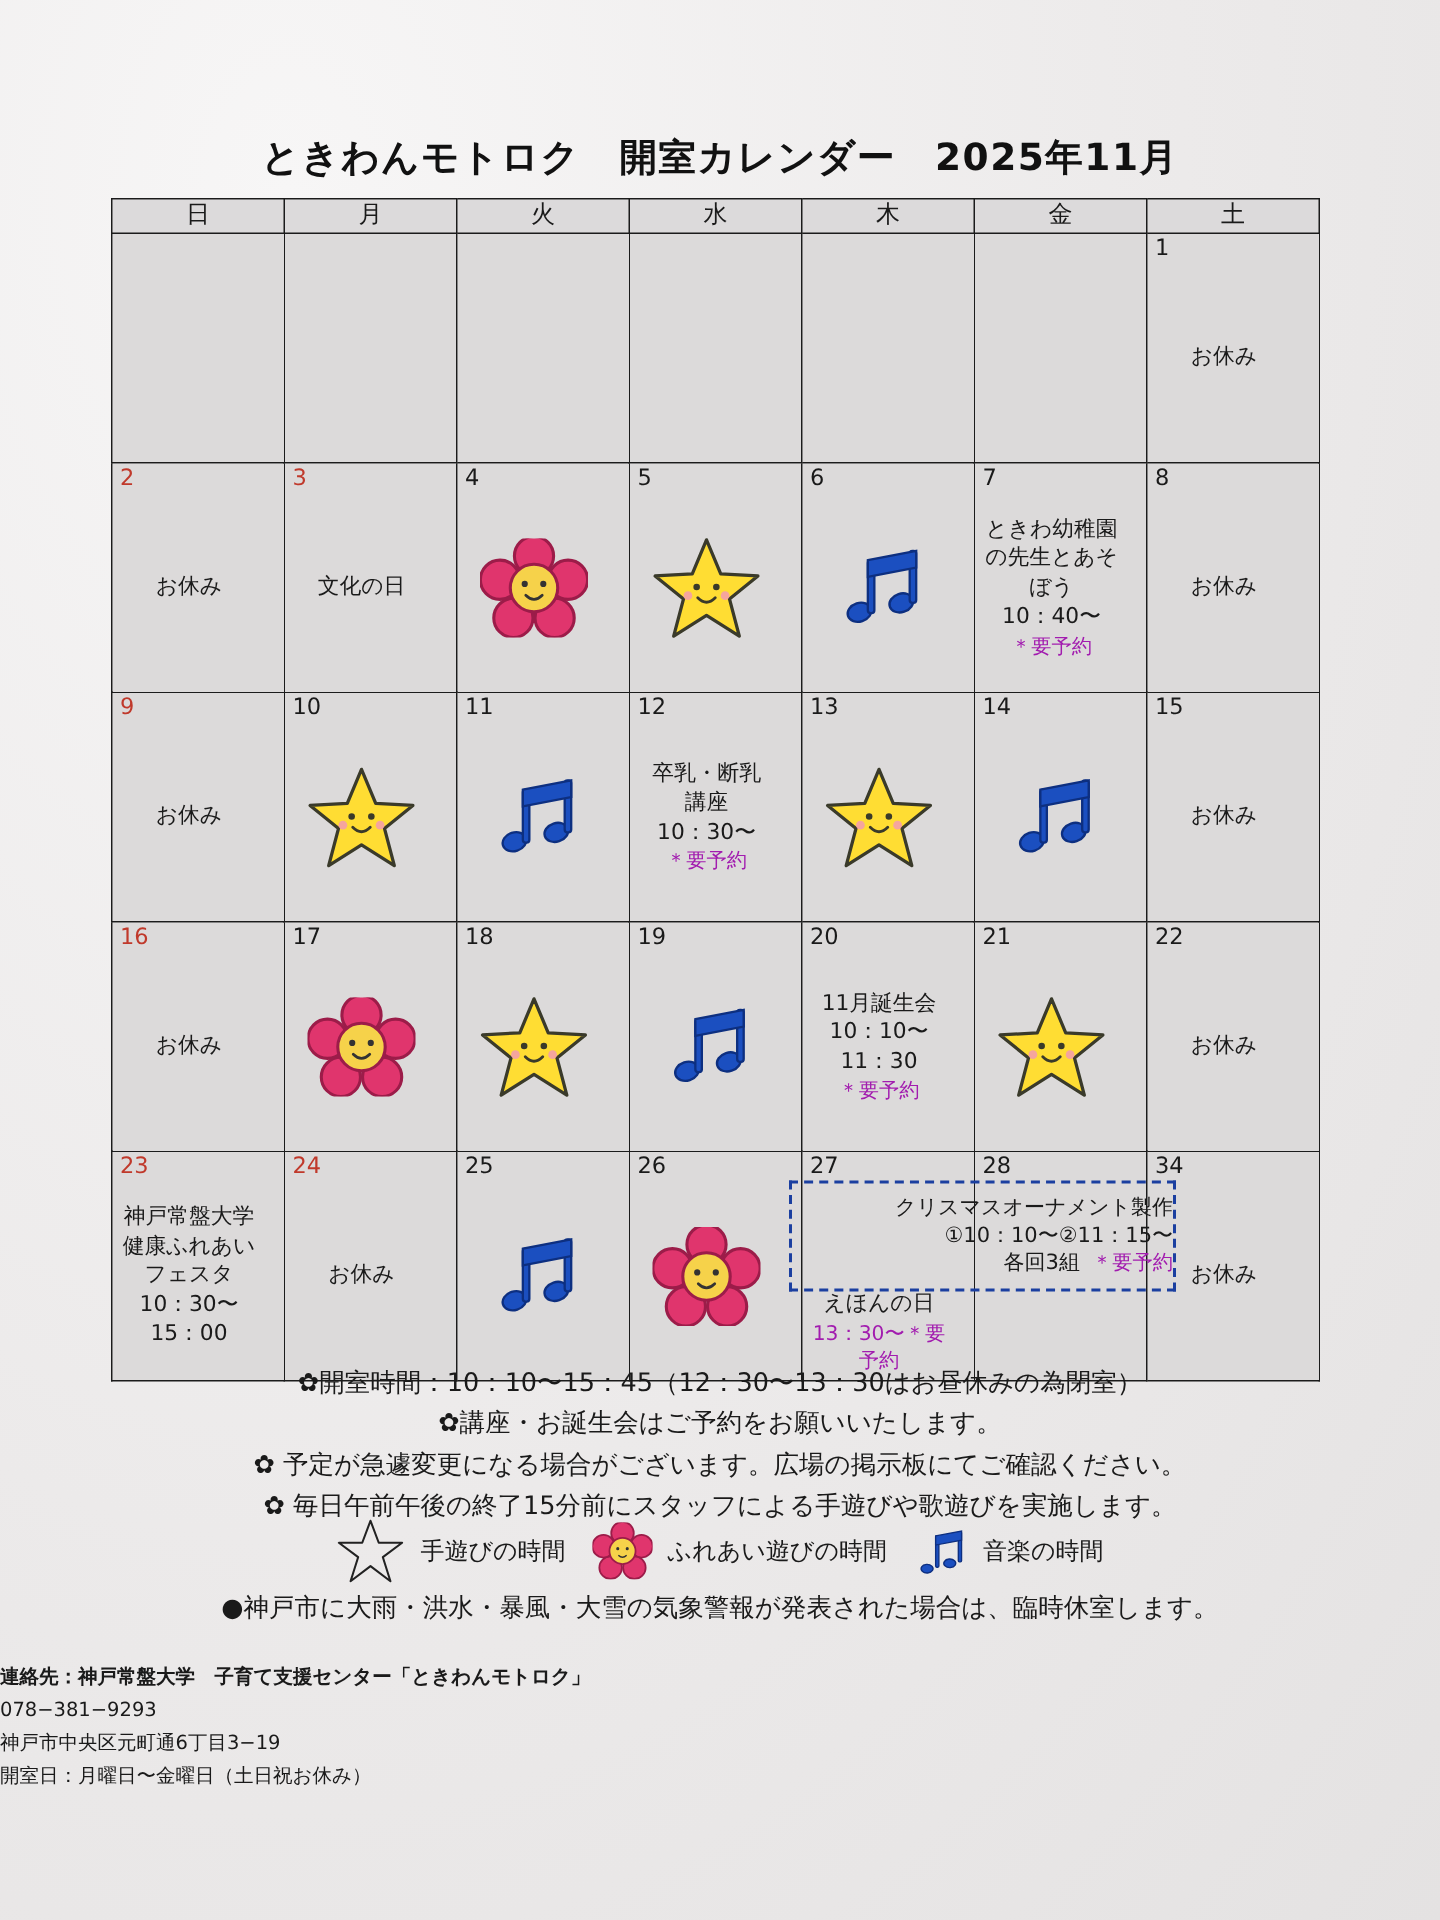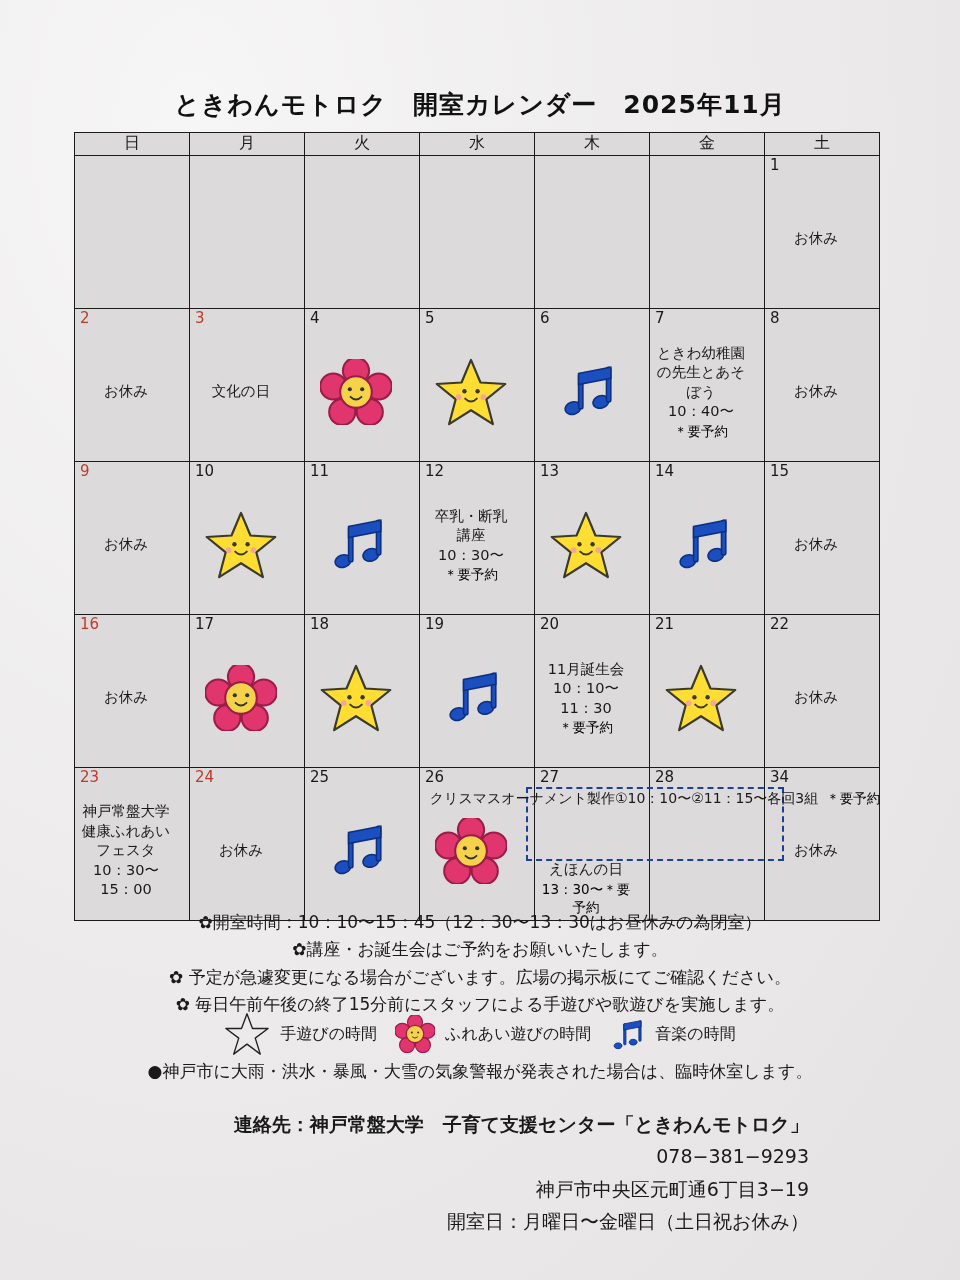--- a/index.html
+++ b/index.html
@@ -80,21 +80,21 @@
     align-items: center;
     justify-content: center;
     font-size: 14.5px;
     line-height: 1.35;
     text-align: center;
     padding: 16px 14px 2px 2px;
     box-sizing: border-box;
   }
   .cellbody .note { white-space: pre-line; }
   .req {
-    color: #000000;
+    color: #a21caf;
     font-size: 13.5px;
   }
   .icon { line-height: 0; }
   
   .star {
     width: 74px; height: 70px;
     display: inline-block;
   }
   .flower {
     width: 72px; height: 66px;
@@ -107,22 +107,22 @@
   
   .xmas-box {
     position: absolute;
     left: 526px;
     top: 787px;
     width: 258px;
     height: 74px;
     border: 2.5px dashed #1b3fa0;
     box-sizing: border-box;
     display: flex;
-    flex-direction: row;
-    align-items: flex-start;
+    flex-direction: column;
+    align-items: flex-end;
     justify-content: center;
     font-size: 14px;
     line-height: 1.35;
     text-align: center;
     z-index: 5;
     background: rgba(220,218,218,0.0);
   }
   .xmas-box .line { white-space: nowrap; }
   .xmas-box .row2 { display: flex; gap: 8px; align-items: baseline; justify-content: center;}
   
@@ -157,22 +157,22 @@
     position: absolute;
     left: 0; top: 1060px;
     width: 960px;
     text-align: center;
     font-size: 17px;
   }
   .contact {
     position: absolute;
     left: 0; top: 1108px;
     width: 809px;
-    text-align: right;
-    font-size: 19px;
+    text-align: left;
+    font-size: 13px;
     line-height: 1.7;
   }
   .contact .big { font-weight: bold; }
 </style>
 </head>
 <body>
 
 <div class="paper"></div>
 
 <div class="sheet">

